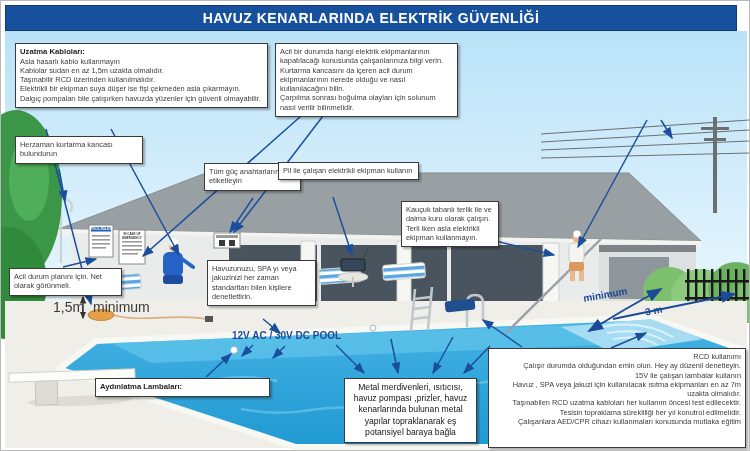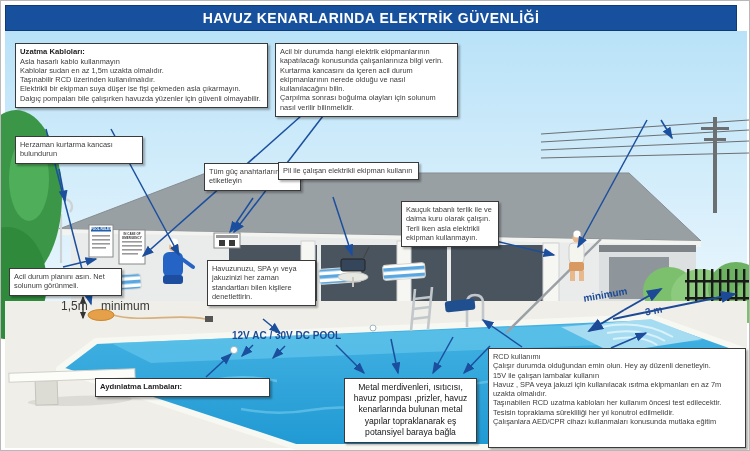--- a/index.html
+++ b/index.html
@@ -19,21 +19,21 @@
   }
   .scene-svg{position:absolute;left:0;top:0;z-index:1;}
   .callout{
     position:absolute;z-index:7;background:#fff;border:1px solid #3a3a3a;
     padding:3px 4px 4px 4px;font-size:7.4px;line-height:1.25;color:#3c3c3c;
     box-shadow:1.5px 1.5px 2px rgba(0,0,0,.3);box-sizing:border-box;
   }
   .callout b{font-size:7.7px;color:#1e1e1e;display:block;}
   .callout.metal{font-size:8.6px;color:#141414;line-height:1.3;}
   .scene-label{position:absolute;z-index:6;white-space:nowrap;}
-  .lbl-gray{font-size:12px;color:#3a3a3a;margin-left:8px;}
+  .lbl-gray{font-size:14px;color:#3a3a3a;}
   .lbl-navy{font-size:10px;font-weight:bold;color:var(--label_navy,#1d4a96);}
   .sign-text{position:absolute;z-index:6;font-weight:bold;overflow:hidden;text-align:center;}
 </style>
 </head>
 <body>
 
 <div class="page">
 
   <svg class="scene-svg" width="750" height="451" viewBox="0 0 750 451">
     <defs>
@@ -268,36 +268,36 @@
 
   <div class="callout" style="left:277px;top:161px;width:141px;">
     <div>Pil ile çalışan elektrikli ekipman kullanın</div>
   </div>
 
   <div class="callout" style="left:400px;top:172px;width:98px;margin-top:28px;">
     <div>Kauçuk tabanlı terlik ile ve daima kuru olarak çalışın. Terli iken asla elektrikli ekipman kullanmayın.</div>
   </div>
 
   <div class="callout" style="left:8px;top:267px;width:113px;">
-    <div>Acil durum planını asın. Net solunum görünmeli.</div>
+    <div>Acil durum planını için. Net olarak görünmeli.</div>
   </div>
 
   <div class="callout" style="left:206px;top:259px;width:109px;">
     <div>Havuzunuzu, SPA yı veya jakuzinizi her zaman standartları bilen kişilere denetlettirin.</div>
   </div>
 
   <div class="callout" style="left:94px;top:377px;width:175px;">
     <b>Aydınlatma Lambaları:</b>
   </div>
 
   <div class="callout metal" style="left:343px;top:377px;width:133px;text-align:center;">
     <div>Metal merdivenleri, ısıtıcısı, havuz pompası ,prizler, havuz kenarlarında bulunan metal yapılar topraklanarak eş potansiyel baraya bağla</div>
   </div>
 
-  <div class="callout" style="left:487px;top:347px;width:258px;height:100px;">
+  <div class="callout" style="left:487px;top:347px;width:258px;height:100px;text-align:right;">
     <div>RCD kullanımı</div>
     <div>Çalışır durumda olduğundan emin olun. Hey ay düzenli denetleyin.<br>15V ile çalışan lambalar kullanın<br>Havuz , SPA veya jakuzi için kullanılacak ısıtma ekipmanları en az 7m uzakta olmalıdır.<br>Taşınabilen RCD uzatma kabloları her kullanım öncesi test edilecektir.<br>Tesisin topraklama sürekliliği her yıl konutrol edilmelidir.<br>Çalışanlara AED/CPR cihazı kullanmaları konusunda mutlaka eğitim</div>
   </div>
 
   <div class="scene-label lbl-gray" style="left:52px;top:298px;">1,5m</div>
   <div class="scene-label lbl-gray" style="left:92px;top:298px;">minimum</div>
   <div class="scene-label lbl-navy" style="left:231px;top:329px;">12V AC / 30V DC  POOL</div>
   <div class="scene-label lbl-navy" style="left:582px;top:288px;transform:rotate(-10deg);">minimum</div>
   <div class="scene-label lbl-navy" style="left:644px;top:304px;transform:rotate(-10deg);">3 m</div>
   <div class="sign-text" style="left:89px;top:226px;width:22px;font-size:3.2px;color:#fff;">POOL RULES</div>

